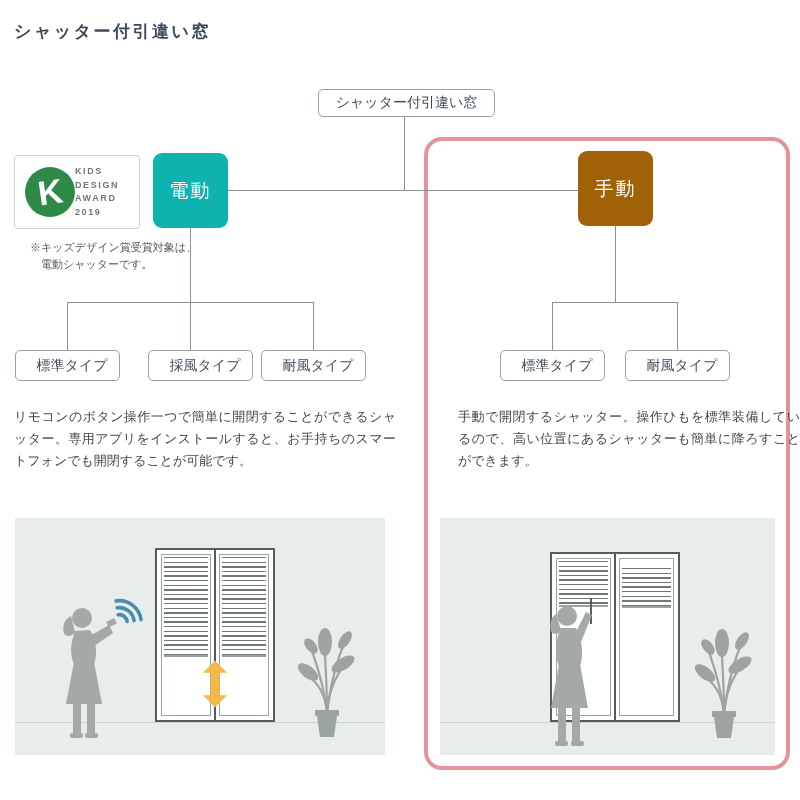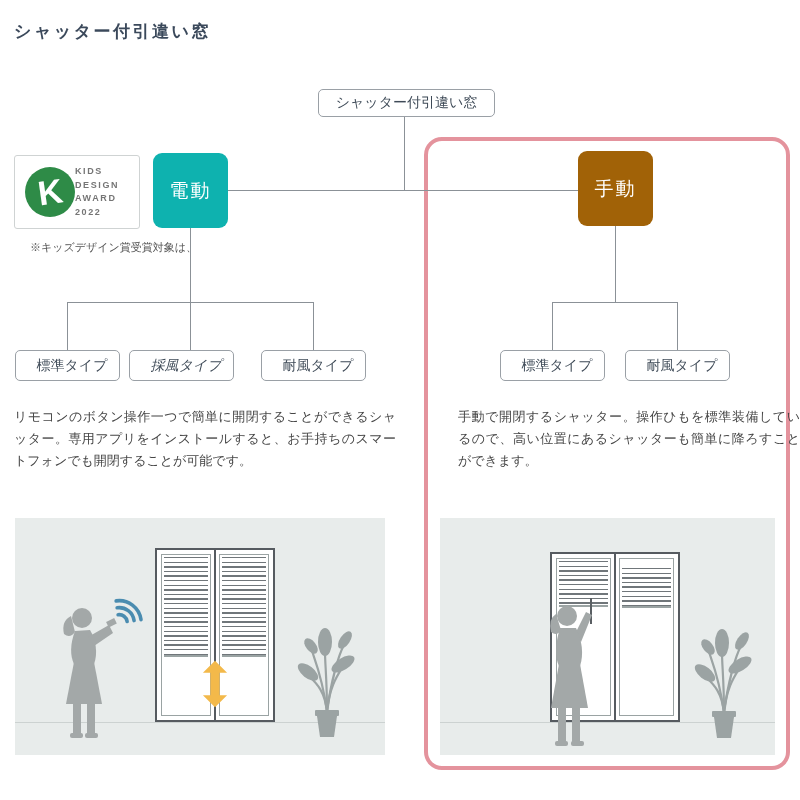--- a/index.html
+++ b/index.html
@@ -124,38 +124,39 @@
 <div class="abs line vline" style="left:615px; top:226px; height:76px;"></div>
 <div class="abs line hline" style="left:552px; top:302px; width:125px;"></div>
 <div class="abs line vline" style="left:552px; top:302px; height:48px;"></div>
 <div class="abs line vline" style="left:677px; top:302px; height:48px;"></div>
 
 <div class="abs node-box root-box">シャッター付引違い窓</div>
 <div class="abs mode-box electric-box">電動</div>
 <div class="abs mode-box manual-box">手動</div>
 
 <div class="abs node-box type-box" style="left:15px;">標準タイプ</div>
-<div class="abs node-box type-box" style="left:129px;font-style:italic;">採風タイプ</div>
+<div class="abs node-box type-box" style="left:148px;">採風タイプ</div>
 <div class="abs node-box type-box" style="left:261px;">耐風タイプ</div>
 <div class="abs node-box type-box" style="left:500px;">標準タイプ</div>
 <div class="abs node-box type-box" style="left:625px;">耐風タイプ</div>
 
 <div class="abs award-box">
   <div class="award-circle">
     <span class="award-k">K</span>
   </div>
   <div class="award-text">
     <div>KIDS</div>
     <div>DESIGN</div>
     <div>AWARD</div>
-    <div>2022</div>
+    <div>2019</div>
   </div>
 </div>
 <div class="abs award-note">
   <div>※キッズデザイン賞受賞対象は、</div>
+  <div class="indent">電動シャッターです。</div>
 </div>
 
 <div class="abs desc desc-electric">リモコンのボタン操作一つで簡単に開閉することができるシャッター。専用アプリをインストールすると、お手持ちのスマートフォンでも開閉することが可能です。</div>
 <div class="abs desc desc-manual">手動で開閉するシャッター。操作ひもを標準装備しているので、高い位置にあるシャッターも簡単に降ろすことができます。</div>
 
 <div class="abs illus illus-electric">
   <div class="abs floor-line"></div>
 
   <div class="abs window win-electric">
     <div class="pane p-left">

